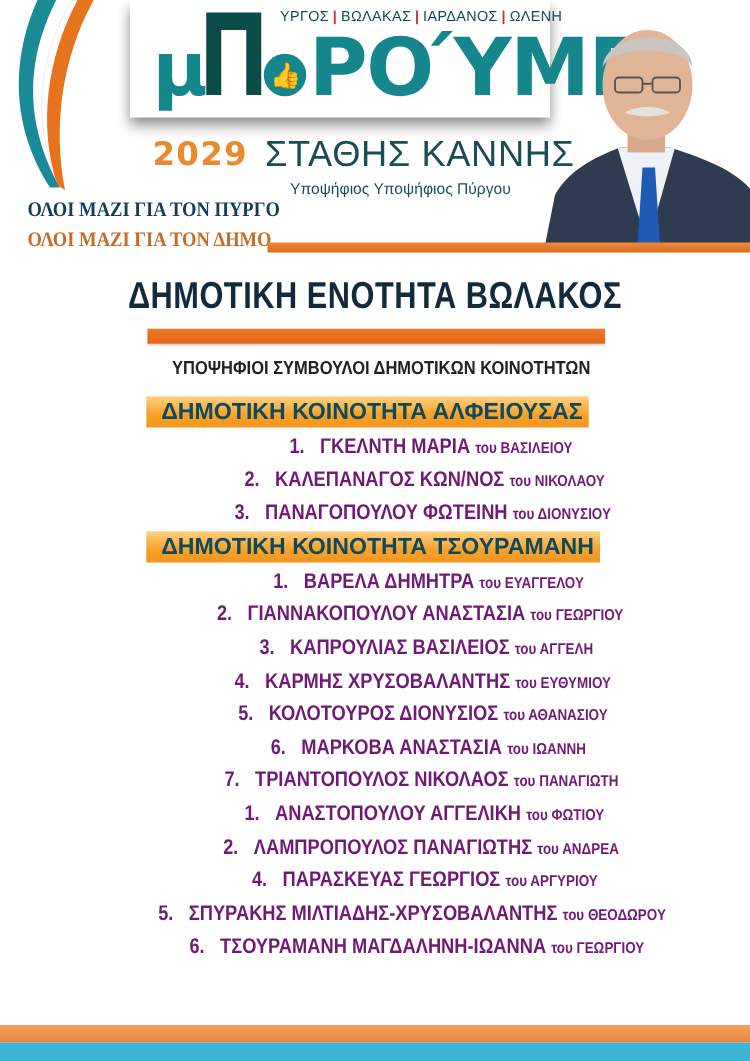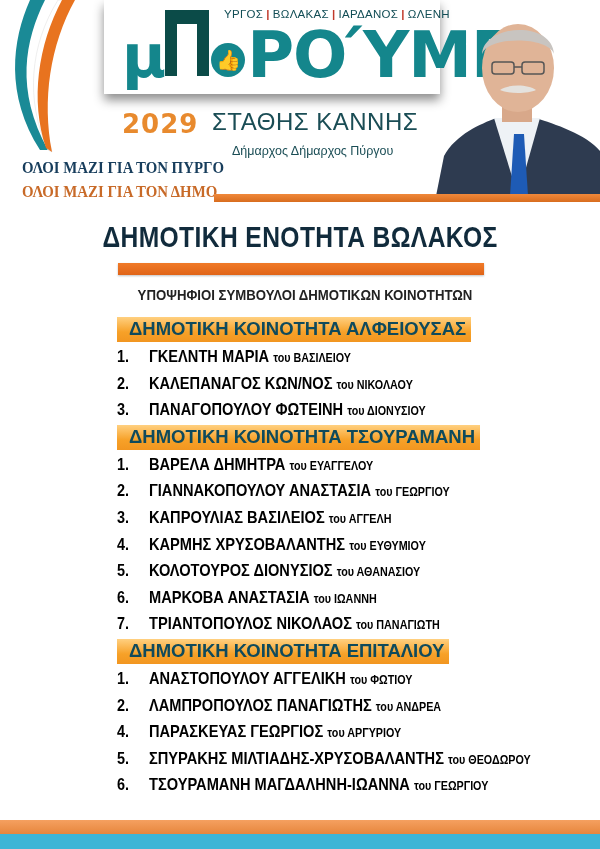--- a/index.html
+++ b/index.html
@@ -6,32 +6,32 @@
   body { width: 600px; height: 849px; background: #fff; font-family: "Liberation Sans", sans-serif; position: relative; overflow: hidden; }
   .ribbon { position: absolute; left: 0; top: 0; width: 160px; height: 160px; }
   .logo-box { position: absolute; left: 104px; top: 0; width: 336px; height: 94px; background: #fff; box-shadow: 0 6px 10px rgba(0,0,0,0.45); padding-left: 19px; }
   .logo-tag { position: absolute; left: 120px; top: 8px; font-size: 11.5px; color: #114d55; letter-spacing: 0.3px; white-space: nowrap; }
   .logo-tag .sep { color: #c0392b; font-weight: bold; padding: 0 3px; }
   .logo-word { position: absolute; left: 18px; top: 20px; font-size: 60px; font-weight: bold; color: #14868c; letter-spacing: -1px; font-family: "DejaVu Sans", sans-serif; white-space: nowrap; line-height: 70px; }
   .logo-word .pi { display: inline-block; width: 44px; height: 66px; background: #0b4b48; vertical-align: top; margin-top: -10px; position: relative; }
   .logo-word .pi::after { content: ""; position: absolute; left: 12px; top: 14px; width: 20px; height: 52px; background: #fff; }
   .thumb { display: inline-block; width: 34px; height: 34px; border-radius: 50%; background: #14868c; color: #fff; font-size: 20px; line-height: 34px; text-align: center; vertical-align: middle; margin: 0 2px; }
   .year { position: absolute; left: 122px; top: 109px; font-size: 26px; font-weight: bold; color: #e88a2e; font-family: "DejaVu Sans", sans-serif; letter-spacing: 1px; }
-  .cand-name { position: absolute; left: 212px; top: 108px; font-size: 24px; color: #1a4d55; letter-spacing: 0.5px; }
+  .cand-name { position: absolute; left: 212px; top: 108px; font-size: 29px; color: #1a4d55; letter-spacing: 0.5px; }
   .cand-role { position: absolute; left: 232px; top: 144px; font-size: 12.5px; color: #1a4d55; }
   .slogan1 { position: absolute; left: 22px; top: 158px; font-family: "Liberation Serif", serif; font-weight: bold; font-size: 16.5px; color: #173d5c; transform: scaleX(0.9); transform-origin: left; }
   .slogan2 { position: absolute; left: 22px; top: 182px; font-family: "Liberation Serif", serif; font-weight: bold; font-size: 16.5px; color: #c86a28; transform: scaleX(0.9); transform-origin: left; }
   .photo { position: absolute; left: 436px; top: 6px; width: 164px; height: 190px; }
   .topbar { position: absolute; left: 214px; top: 194px; width: 386px; height: 8px; background: linear-gradient(#f0883a, #d86c1e); }
   .section-title { position: absolute; left: 0; width: 600px; top: 220px; text-align: center; font-size: 30px; font-weight: bold; color: #112b3c; letter-spacing: 0.5px; transform: scaleX(0.82); }
   .underbar { position: absolute; left: 118px; top: 263px; width: 366px; height: 12px; background: linear-gradient(#f07a28, #e06418); box-shadow: 0 1px 2px rgba(0,0,0,0.25); }
   .subtitle { position: absolute; left: 0; width: 610px; top: 286px; text-align: center; font-size: 15px; font-weight: bold; color: #222; transform: scaleX(0.88); }
   .list { position: absolute; left: 117px; top: 316px; width: 480px; }
   .community { display: inline-block; background: linear-gradient(#ffd080, #f7a128 60%, #f29620); color: #0f4a5c; font-weight: bold; font-size: 18.5px; padding: 1px 5px 2px 12px; margin: 1px 0 2px 0; white-space: nowrap; transform-origin: left; }
-  .cand { height: 26.6px; line-height: 26.6px; white-space: nowrap; color: #000000; font-weight: bold; }
+  .cand { height: 26.6px; line-height: 26.6px; white-space: nowrap; color: #701a75; font-weight: bold; text-align: center; }
   .cand .num { display: inline-block; width: 32px; font-size: 17px; transform: scaleX(0.85); transform-origin: left; }
   .cand .nm { font-size: 17px; display: inline-block; transform: scaleX(0.86); transform-origin: left; }
   .cand .fa { font-size: 12.5px; }
   .footer-orange { position: absolute; left: 0; top: 820px; width: 600px; height: 14px; background: linear-gradient(#f5a060, #e6863d); }
   .footer-blue { position: absolute; left: 0; top: 834px; width: 600px; height: 15px; background: #3db5d6; }
 </style>
 </head>
 <body>
 
 <svg class="ribbon" viewBox="0 0 160 160">
@@ -44,21 +44,21 @@
   <div class="logo-tag">
     <span>ΥΡΓΟΣ</span><span class="sep">|</span><span>ΒΩΛΑΚΑΣ</span><span class="sep">|</span><span>ΙΑΡΔΑΝΟΣ</span><span class="sep">|</span><span>ΩΛΕΝΗ</span>
   </div>
   <div class="logo-word">
     <span>μ</span><span class="pi"></span><span class="thumb">👍</span><span style="font-size:64px">ΡΟΎΜΕ</span>
   </div>
 </div>
 
 <div class="year">2029</div>
 <div class="cand-name">ΣΤΑΘΗΣ ΚΑΝΝΗΣ</div>
-<div class="cand-role">Δήμαρχος Δήμαρχος Πύργου</div>
+<div class="cand-role">Υποψήφιος Υποψήφιος Πύργου</div>
 <div class="slogan1">ΟΛΟΙ ΜΑΖΙ ΓΙΑ ΤΟΝ ΠΥΡΓΟ</div>
 <div class="slogan2">ΟΛΟΙ ΜΑΖΙ  ΓΙΑ ΤΟΝ ΔΗΜΟ</div>
 
 <svg class="photo" viewBox="0 0 164 190">
   <path d="M0 190 L 8 150 C 20 128, 45 118, 60 112 L 100 112 C 118 118, 150 128, 164 145 L 164 190 Z" fill="#2e3b50"></path>
   <path d="M58 112 L 82 190 L 104 112 Z" fill="#eef2f6"></path>
   <path d="M78 128 L 88 128 L 92 190 L 74 190 Z" fill="#1e5bb5"></path>
   <rect x="66" y="88" width="30" height="28" fill="#d8a88a"></rect>
   <ellipse cx="82" cy="62" rx="36" ry="44" fill="#e0b497"></ellipse>
   <path d="M46 48 C 48 18, 116 14, 118 48 C 112 30, 52 30, 46 48 Z" fill="#c8c4c0"></path>
@@ -85,21 +85,20 @@
   <div class="community">ΔΗΜΟΤΙΚΗ ΚΟΙΝΟΤΗΤΑ ΤΣΟΥΡΑΜΑΝΗ</div>
   <div class="cand"><span class="num">1.</span><span class="nm"><span>ΒΑΡΕΛΑ ΔΗΜΗΤΡΑ</span> <span class="fa">του ΕΥΑΓΓΕΛΟΥ</span></span></div>
   <div class="cand"><span class="num">2.</span><span class="nm"><span>ΓΙΑΝΝΑΚΟΠΟΥΛΟΥ ΑΝΑΣΤΑΣΙΑ</span> <span class="fa">του ΓΕΩΡΓΙΟΥ</span></span></div>
   <div class="cand"><span class="num">3.</span><span class="nm"><span>ΚΑΠΡΟΥΛΙΑΣ ΒΑΣΙΛΕΙΟΣ</span> <span class="fa">του ΑΓΓΕΛΗ</span></span></div>
   <div class="cand"><span class="num">4.</span><span class="nm"><span>ΚΑΡΜΗΣ ΧΡΥΣΟΒΑΛΑΝΤΗΣ</span> <span class="fa">του ΕΥΘΥΜΙΟΥ</span></span></div>
   <div class="cand"><span class="num">5.</span><span class="nm"><span>ΚΟΛΟΤΟΥΡΟΣ ΔΙΟΝΥΣΙΟΣ</span> <span class="fa">του ΑΘΑΝΑΣΙΟΥ</span></span></div>
   <div class="cand"><span class="num">6.</span><span class="nm"><span>ΜΑΡΚΟΒΑ ΑΝΑΣΤΑΣΙΑ</span> <span class="fa">του ΙΩΑΝΝΗ</span></span></div>
   <div class="cand"><span class="num">7.</span><span class="nm"><span>ΤΡΙΑΝΤΟΠΟΥΛΟΣ ΝΙΚΟΛΑΟΣ</span> <span class="fa">του ΠΑΝΑΓΙΩΤΗ</span></span></div>
 
   
-  <div class="community">ΔΗΜΟΤΙΚΗ ΚΟΙΝΟΤΗΤΑ ΕΠΙΤΑΛΙΟΥ</div>
   <div class="cand"><span class="num">1.</span><span class="nm"><span>ΑΝΑΣΤΟΠΟΥΛΟΥ ΑΓΓΕΛΙΚΗ</span> <span class="fa">του ΦΩΤΙΟΥ</span></span></div>
   <div class="cand"><span class="num">2.</span><span class="nm"><span>ΛΑΜΠΡΟΠΟΥΛΟΣ ΠΑΝΑΓΙΩΤΗΣ</span> <span class="fa">του ΑΝΔΡΕΑ</span></span></div>
   <div class="cand"><span class="num">4.</span><span class="nm"><span>ΠΑΡΑΣΚΕΥΑΣ ΓΕΩΡΓΙΟΣ</span> <span class="fa">του ΑΡΓΥΡΙΟΥ</span></span></div>
   <div class="cand"><span class="num">5.</span><span class="nm"><span>ΣΠΥΡΑΚΗΣ ΜΙΛΤΙΑΔΗΣ-ΧΡΥΣΟΒΑΛΑΝΤΗΣ</span> <span class="fa">του ΘΕΟΔΩΡΟΥ</span></span></div>
   <div class="cand"><span class="num">6.</span><span class="nm"><span>ΤΣΟΥΡΑΜΑΝΗ ΜΑΓΔΑΛΗΝΗ-ΙΩΑΝΝΑ</span> <span class="fa">του ΓΕΩΡΓΙΟΥ</span></span></div>
 </div>
 
 <div class="footer-orange"></div>
 <div class="footer-blue"></div>
 

